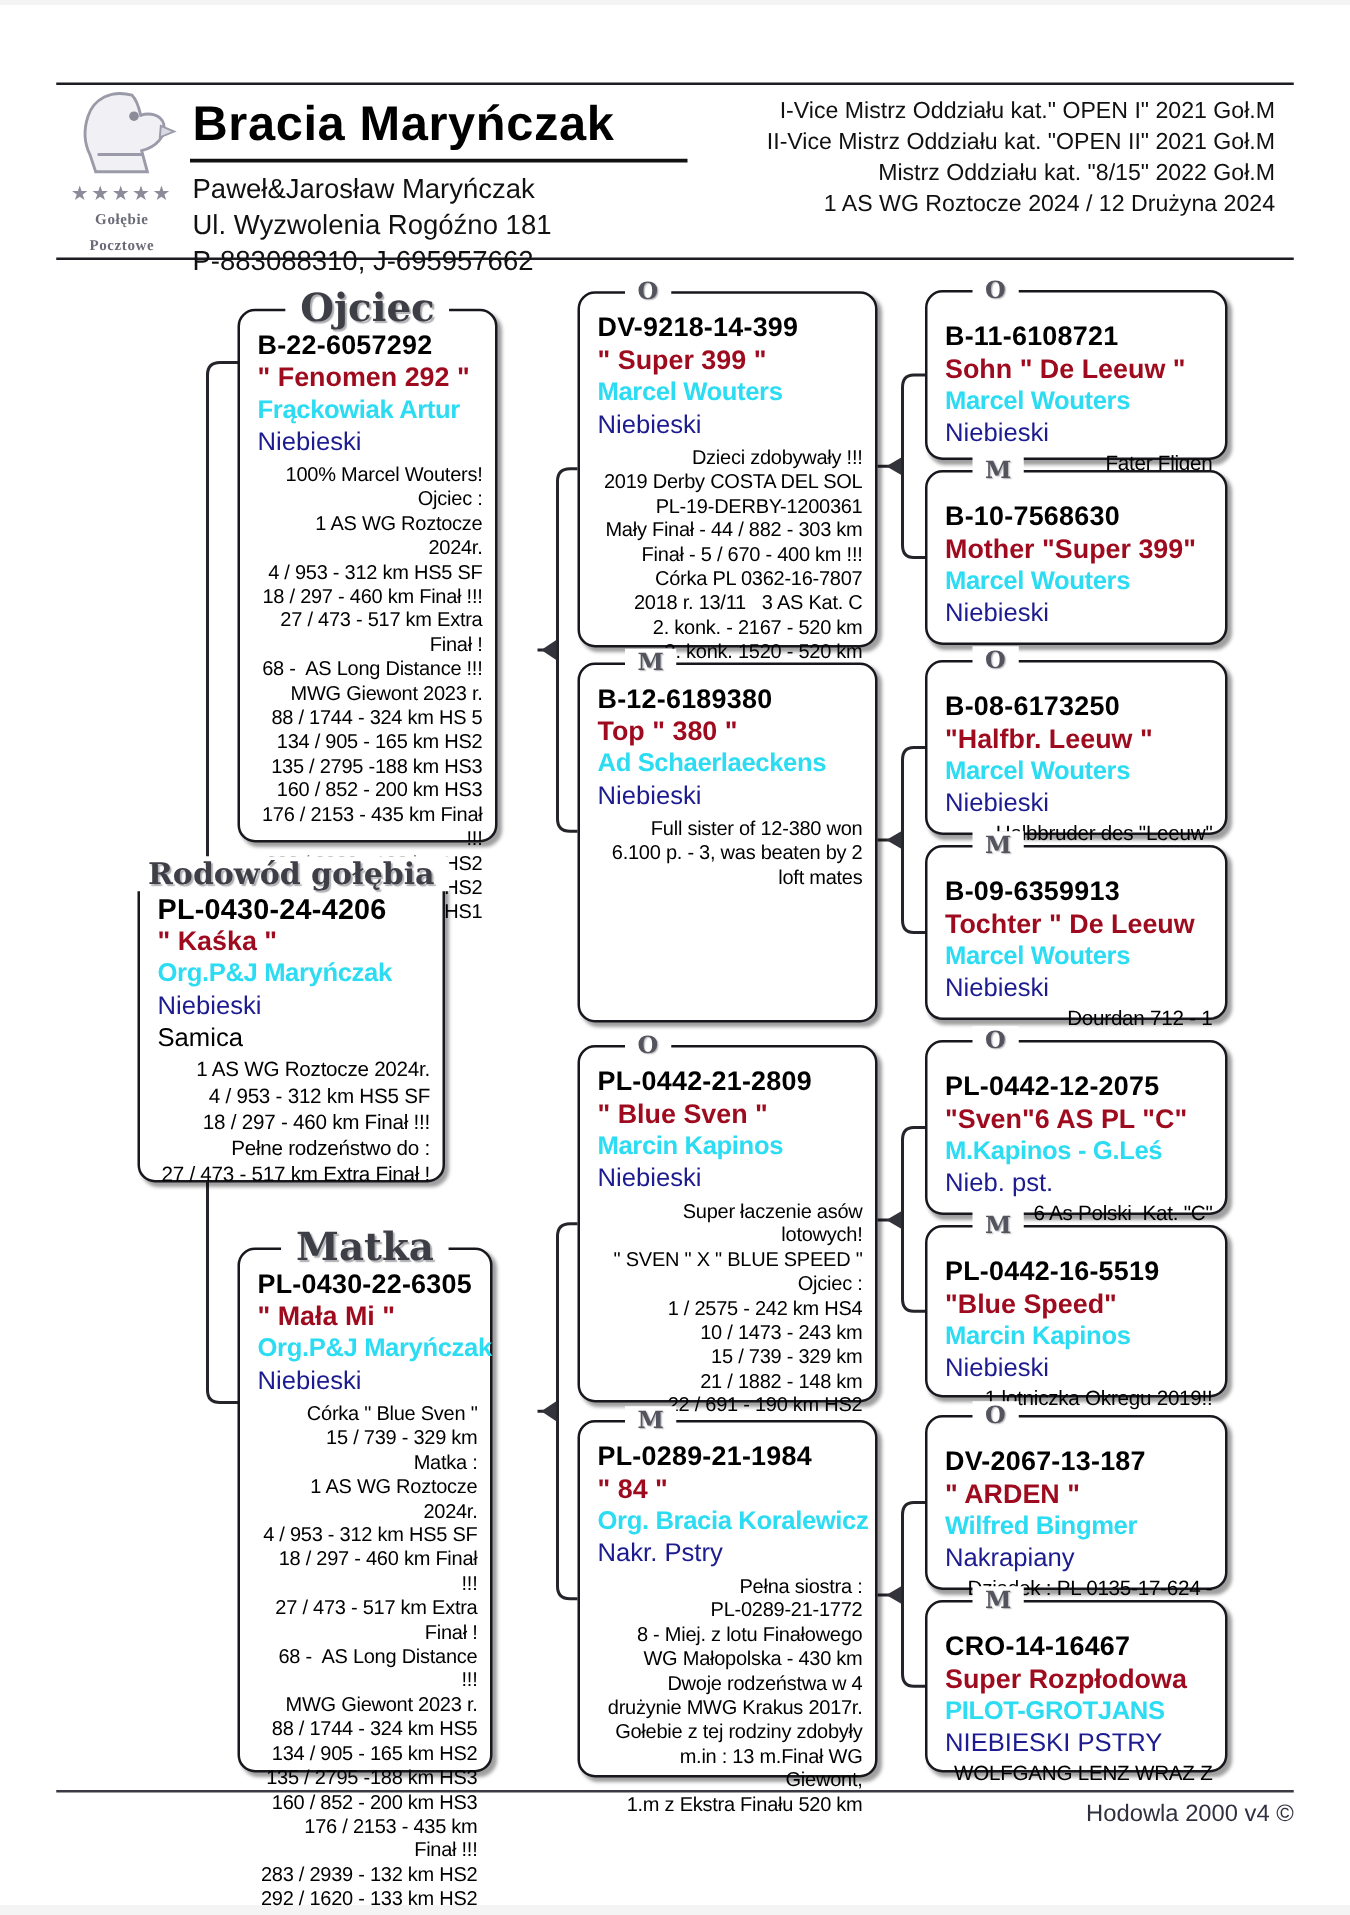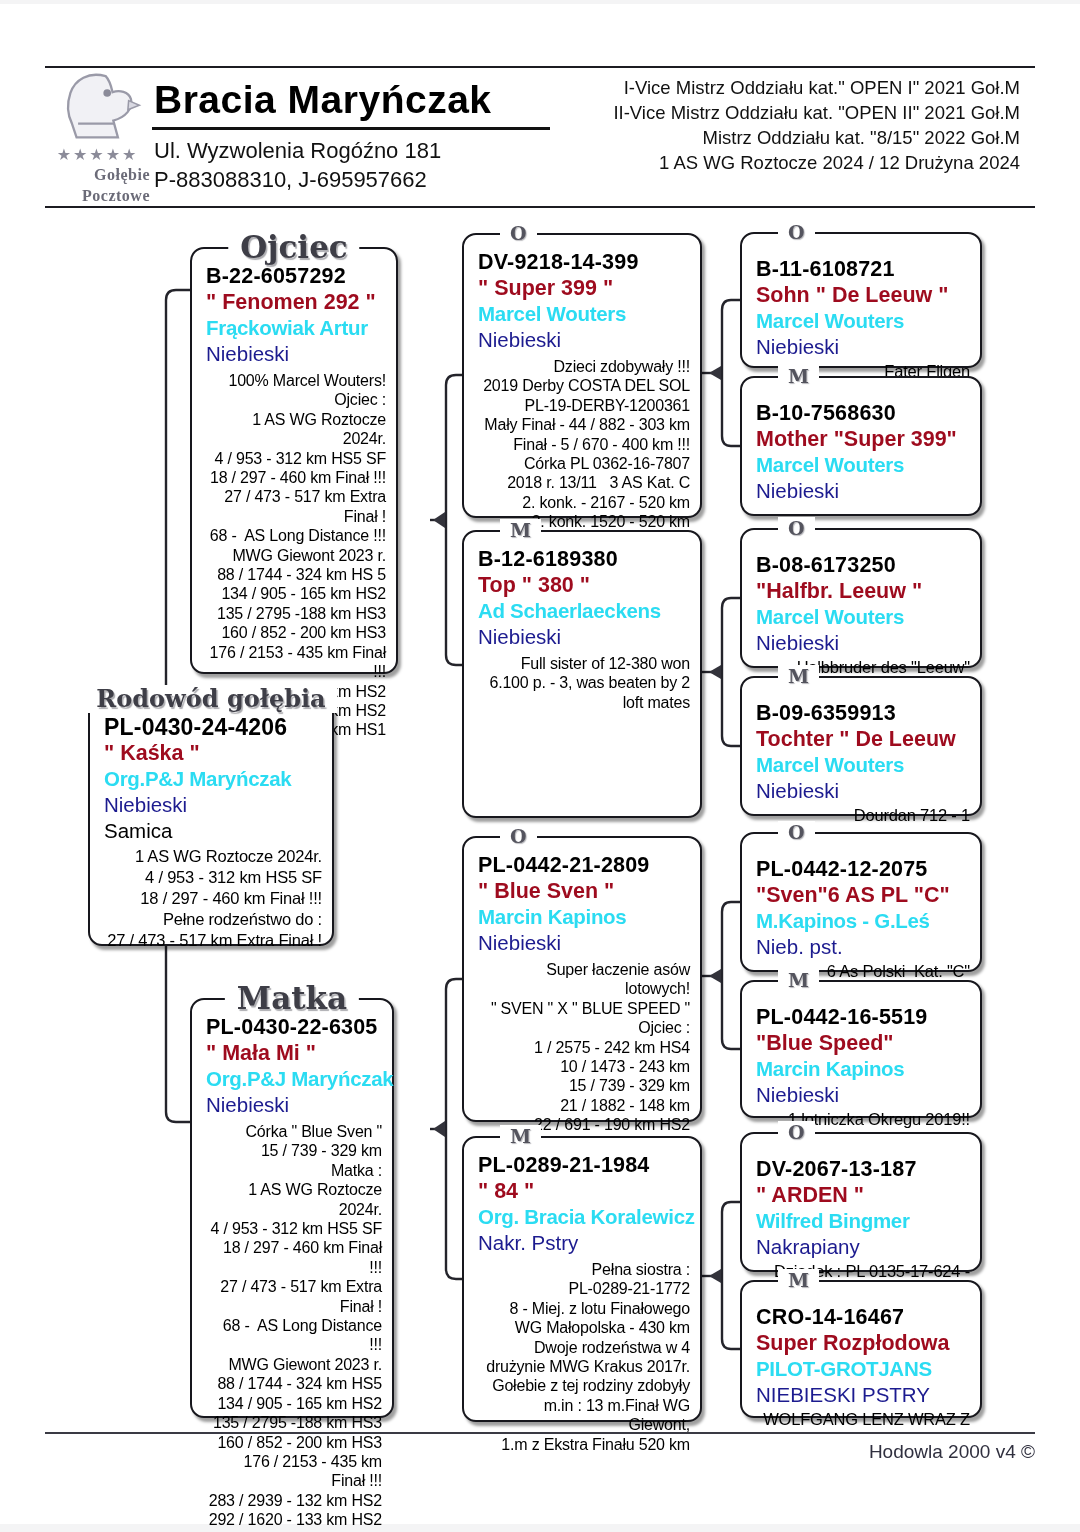--- a/index.html
+++ b/index.html
@@ -13,22 +13,22 @@
   
   .breeder-title{
     position:absolute;left:152px;top:78px;font-size:39px;font-weight:bold;
     border-bottom:3px solid #111;padding:0 58px 5px 2px;letter-spacing:0.5px;white-space:nowrap;
   }
   .addr{position:absolute;left:154px;top:136px;font-size:22px;line-height:29px;color:#111;}
   .ach{position:absolute;left:40px;top:75px;width:980px;text-align:right;
        font-size:18.5px;line-height:25px;color:#111;}
   .logo-wrap{position:absolute;left:45px;top:70px;width:105px;text-align:center;}
   .logo-stars{font-size:16px;letter-spacing:2px;color:#8b8b99;line-height:18px;}
-  .logo-t1,.logo-t2{font-weight:bold;font-size:16px;line-height:21px;color:#6b6b78;
-       font-family:"Liberation Serif",serif;letter-spacing:0.5px;text-align:right;}
+  .logo-t1,.logo-t2{font-weight:bold;font-size:12px;line-height:21px;color:#6b6b78;
+       font-family:"Liberation Serif",serif;letter-spacing:0.5px;}
 
   
   .pbox{
     position:absolute;background:#fff;border:2.4px solid #17171d;border-radius:14px;
     box-shadow:3px 3.5px 3px rgba(0,0,0,.38);
     padding:8px 10px 0 14px;box-sizing:border-box;z-index:2;
   }
   .group-title{
     position:absolute;top:-20px;left:50%;transform:translateX(-50%);
     font-family:"DejaVu Serif",serif;font-weight:bold;font-size:31px;line-height:36px;
@@ -74,20 +74,21 @@
       <path d="M34,70 L82,70" stroke="#9a9aa8" stroke-width="3"></path>
     </svg>
   </span>
   <div class="logo-stars">★★★★★</div>
   <div class="logo-t1">Gołębie</div>
   <div class="logo-t2">Pocztowe</div>
 </div>
 
 <div class="breeder-title">Bracia Maryńczak</div>
 <div class="addr">
+  <div>Paweł&amp;Jarosław Maryńczak</div>
   <div>Ul. Wyzwolenia  Rogóźno 181</div>
   <div>P-883088310, J-695957662</div>
 </div>
 
 <div class="ach">
   <div>I-Vice Mistrz Oddziału kat." OPEN I" 2021 Goł.M</div>
   <div>II-Vice Mistrz Oddziału kat. "OPEN II" 2021 Goł.M</div>
   <div>Mistrz Oddziału kat. "8/15" 2022 Goł.M</div>
   <div>1 AS WG Roztocze 2024  /  12 Drużyna 2024</div>
 </div>
@@ -139,21 +140,21 @@
 88 / 1744 - 324 km HS 5
 134 / 905 - 165 km HS2
 135 / 2795 -188 km HS3
 160 / 852 - 200 km HS3
 176 / 2153 - 435 km Finał !!!
 283 / 2939 - 132 km HS2
 292 / 1620 - 133 km HS2
 363 / 1029 - 105 km HS1</div>
 </div>
 
-<div class="pbox subject-box" style="left:88px;top:698px;width:246px;height:248px;">
+<div class="pbox subject-box" style="left:110px;top:698px;width:246px;height:248px;">
   <span class="group-title small">Rodowód gołębia</span>
   <div class="ring">PL-0430-24-4206</div>
   <div class="nick">" Kaśka "</div>
   <div class="owner">Org.P&amp;J Maryńczak</div>
   <div class="plumage">Niebieski</div>
   <div class="sexline">Samica</div>
   <div class="desc">1 AS WG Roztocze 2024r.
 4 / 953 - 312 km HS5 SF
 18 / 297 - 460 km Finał !!!
 Pełne rodzeństwo do :

